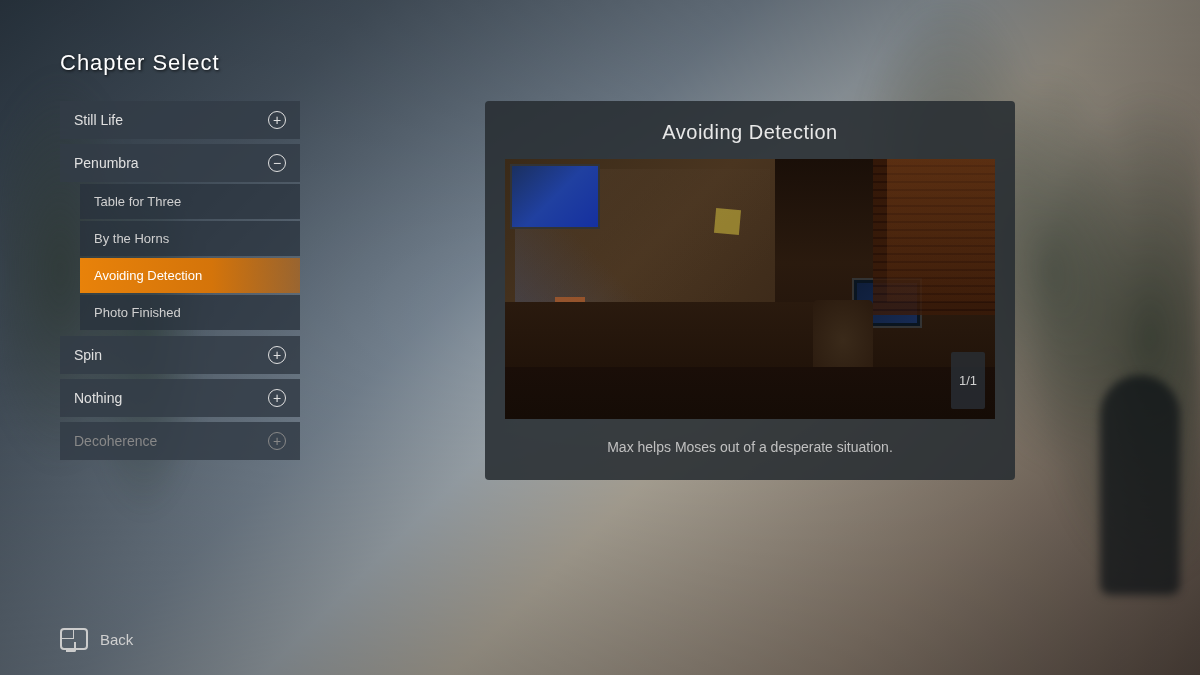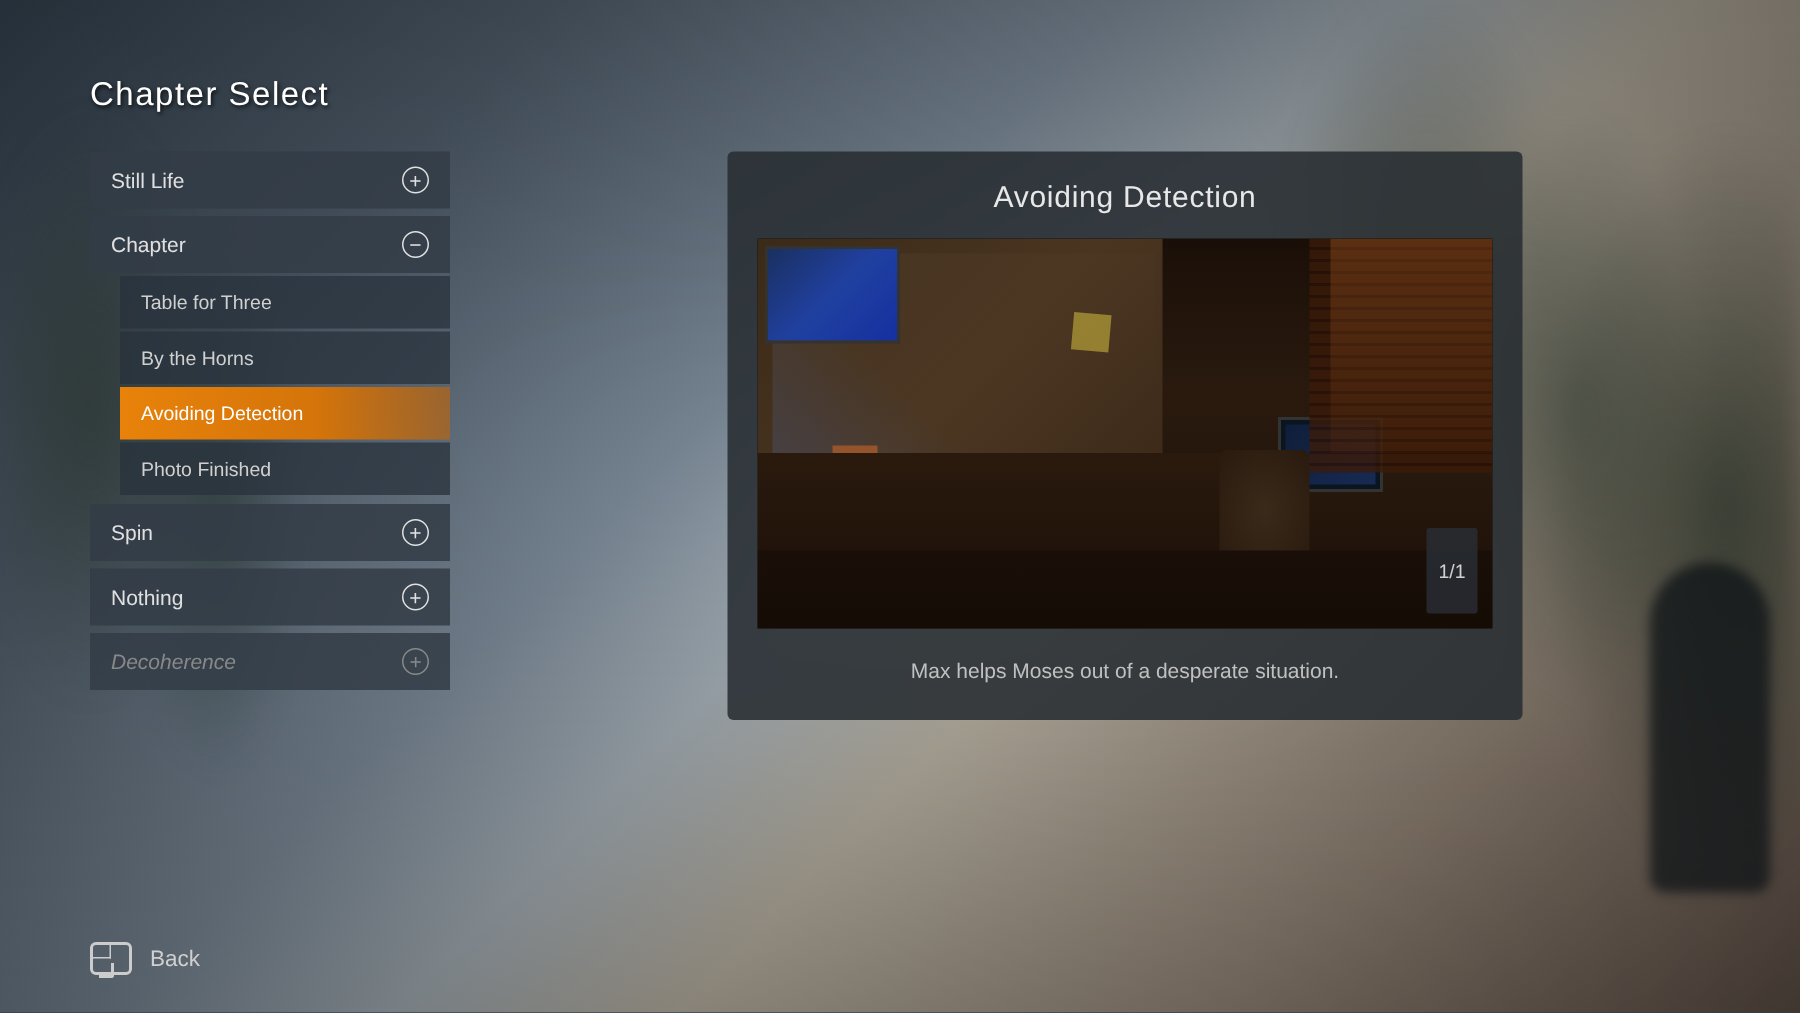--- a/index.html
+++ b/index.html
@@ -102,21 +102,20 @@
       font-size: 14px;
       cursor: pointer;
       border: none;
       text-align: left;
       width: 100%;
       margin-bottom: 2px;
     }
 
     .group-header.disabled {
       color: #888;
-      font-style: italic;
     }
 
     .group-icon {
       width: 18px;
       height: 18px;
       border: 1.5px solid currentColor;
       border-radius: 50%;
       display: flex;
       align-items: center;
       justify-content: center;
@@ -397,21 +396,21 @@
 
       <div class="chapter-group">
         <button class="group-header">
           <span>Still Life</span>
           <span class="group-icon">+</span>
         </button>
       </div>
 
       <div class="chapter-group">
         <button class="group-header">
-          <span>Chapter</span>
+          <span>Penumbra</span>
           <span class="group-icon">−</span>
         </button>
 
         <div class="sub-items">
           <button class="sub-item">
             <span>Table for Three</span>
           </button>
           <button class="sub-item">
             <span>By the Horns</span>
           </button>

